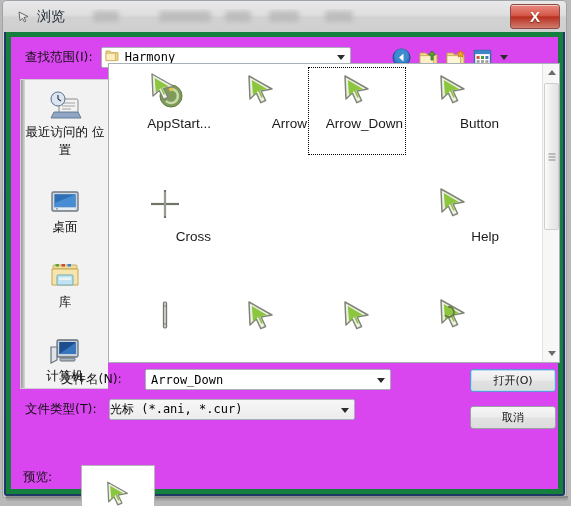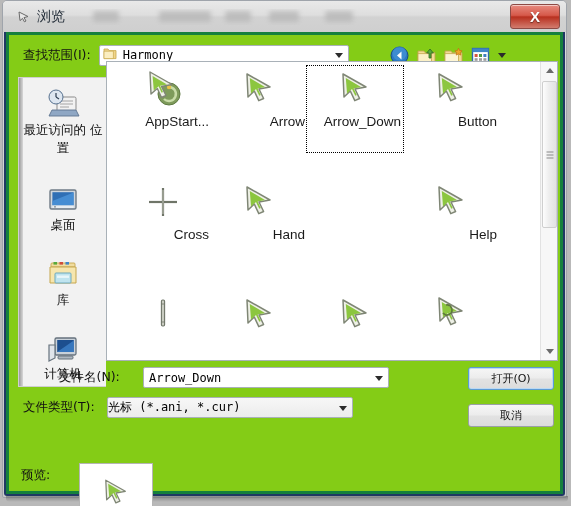--- a/index.html
+++ b/index.html
@@ -67,22 +67,22 @@
   .client{
     position:absolute;left:4px;top:32px;width:561px;height:464px;
     box-sizing:border-box;
     background:#f0f0f0;
     border:2px solid #1f3864;
     border-top:none;
     border-radius:0 0 3px 3px;
   }
   .client-inner{
     position:absolute;left:0;top:0;right:0;bottom:0;
-    border:3px solid #15803d;
-    background:#84cc16;
+    border:5px solid #15803d;
+    background:#d946ef;
     padding-left:46px;
   }
   
   .lookin-row{
     position:absolute;left:14px;top:5px;width:524px;height:30px;
     display:flex;align-items:center;
   }
   .lookin-label{
     font-size:12.5px;color:#111;white-space:nowrap;
     font-family:"DejaVu Sans","Liberation Sans",sans-serif;
@@ -403,29 +403,20 @@
           <span class="cico">
             <svg width="40" height="38" viewBox="0 0 40 38">
               <line x1="20" y1="5" x2="20" y2="33" stroke="#6f7568" stroke-width="2.2"></line>
               <line x1="6" y1="19" x2="34" y2="19" stroke="#6f7568" stroke-width="2.2"></line>
               <line x1="20" y1="7" x2="20" y2="31" stroke="#c9cdc2" stroke-width="0.9"></line>
             </svg>
           </span>
           <span class="clbl">Cross</span>
         </div>
 
-        <div class="cell" style="left:104px;top:113px;">
-          <span class="cico">
-            <svg width="40" height="38" viewBox="0 0 40 38">
-              <path d="M8 4 L31 17 L20 19 L24.6 28.5 L19.8 30.6 L15.3 21 L9 27 Z" fill="#eef0e6" stroke="#7f8675" stroke-width="1.5" stroke-linejoin="round"></path>
-              <path d="M10.8 8 L26 17 L18.6 18.4 L21.8 25 L20.3 25.7 L17 19 L12 23.6 Z" fill="#8cc63f"></path>
-            </svg>
-          </span>
-          <span class="clbl">Hand</span>
-        </div>
 
 
         <div class="cell" style="left:296px;top:113px;">
           <span class="cico">
             <svg width="40" height="38" viewBox="0 0 40 38">
               <path d="M8 4 L31 17 L20 19 L24.6 28.5 L19.8 30.6 L15.3 21 L9 27 Z" fill="#eef0e6" stroke="#7f8675" stroke-width="1.5" stroke-linejoin="round"></path>
               <path d="M10.8 8 L26 17 L18.6 18.4 L21.8 25 L20.3 25.7 L17 19 L12 23.6 Z" fill="#8cc63f"></path>
             </svg>
           </span>
           <span class="clbl">Help</span>

